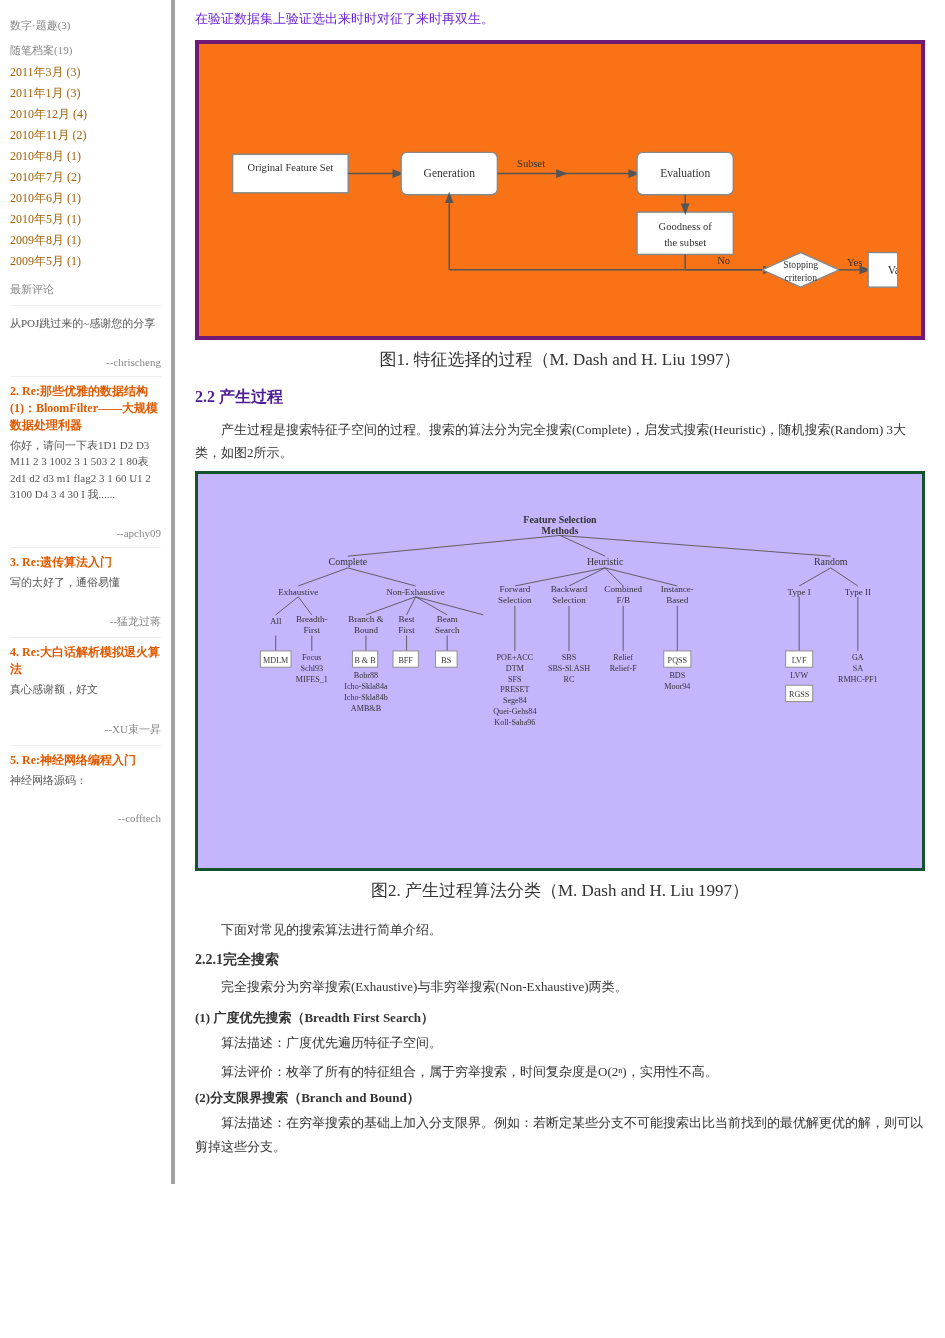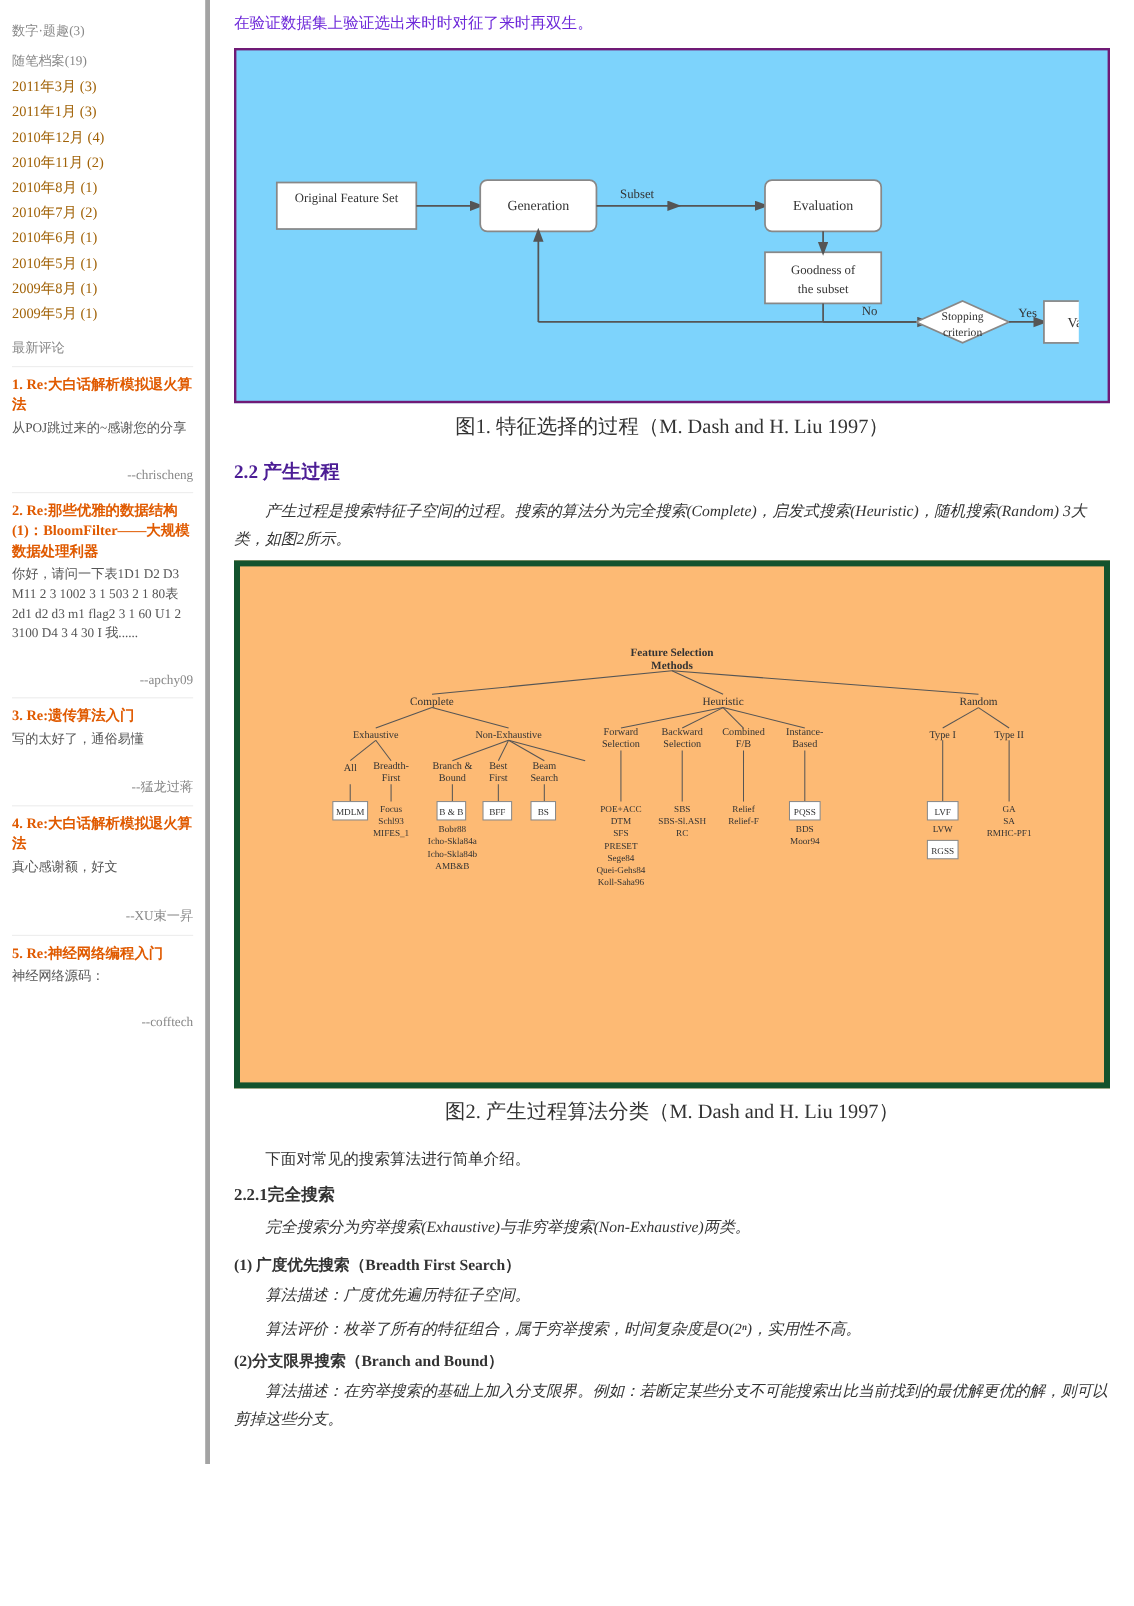--- a/index.html
+++ b/index.html
@@ -59,22 +59,22 @@
       padding: 10px 20px 20px 20px;
       overflow: auto;
     }
     .page-intro {
       font-size: 13px;
       color: #6d28d9;
       margin-bottom: 12px;
     }
     
     .flowchart-container {
-      border: 2px solid #701a75;
-      background: #7dd3fc;
+      border: 4px solid #701a75;
+      background: #f97316;
       padding: 24px;
       margin-bottom: 8px;
       position: relative;
     }
     .flowchart-svg {
       width: 100%;
       height: 240px;
     }
     .fig-caption {
       text-align: center;
@@ -97,32 +97,31 @@
     .subsubsection-heading {
       font-size: 13px;
       font-weight: bold;
       margin: 10px 0 4px 0;
     }
     .body-text {
       font-size: 13px;
       line-height: 1.8;
       text-indent: 2em;
       margin-bottom: 6px;
-      font-style: italic;
     }
     .body-text-noindent {
       font-size: 13px;
       line-height: 1.8;
       margin-bottom: 6px;
     }
     
     .tree-container {
-      border: 5px solid #14532d;
-      background: #fdba74;
-      padding: 28px;
+      border: 3px solid #14532d;
+      background: #c4b5fd;
+      padding: 10px;
       margin-bottom: 8px;
       overflow: hidden;
     }
     .tree-svg {
       width: 100%;
       height: 370px;
     }
   </style>
 </head>
 <body>
@@ -140,21 +139,20 @@
       <div class="sidebar-item">2010年7月 (2)</div>
       <div class="sidebar-item">2010年6月 (1)</div>
       <div class="sidebar-item">2010年5月 (1)</div>
       <div class="sidebar-item">2009年8月 (1)</div>
       <div class="sidebar-item">2009年5月 (1)</div>
     </div>
 
   <div class="sidebar-section-title">最新评论</div>
   <div id="comments-list">
       <div class="sidebar-comment">
-        <div class="comment-title">1. Re:大白话解析模拟退火算法</div>
         <div class="comment-body">从POJ跳过来的~感谢您的分享</div>
         <div class="comment-author">--chrischeng</div>
       </div>
       <div class="sidebar-comment">
         <div class="comment-title">2. Re:那些优雅的数据结构(1)：BloomFilter——大规模数据处理利器</div>
         <div class="comment-body">你好，请问一下表1D1 D2  D3  M11  2 3
 1002 3    1    503  2 1   80表2d1    d2
 d3    m1   flag2 3    1   60   U1   2   3100
 D4    3    4    30    I
 我......</div>

